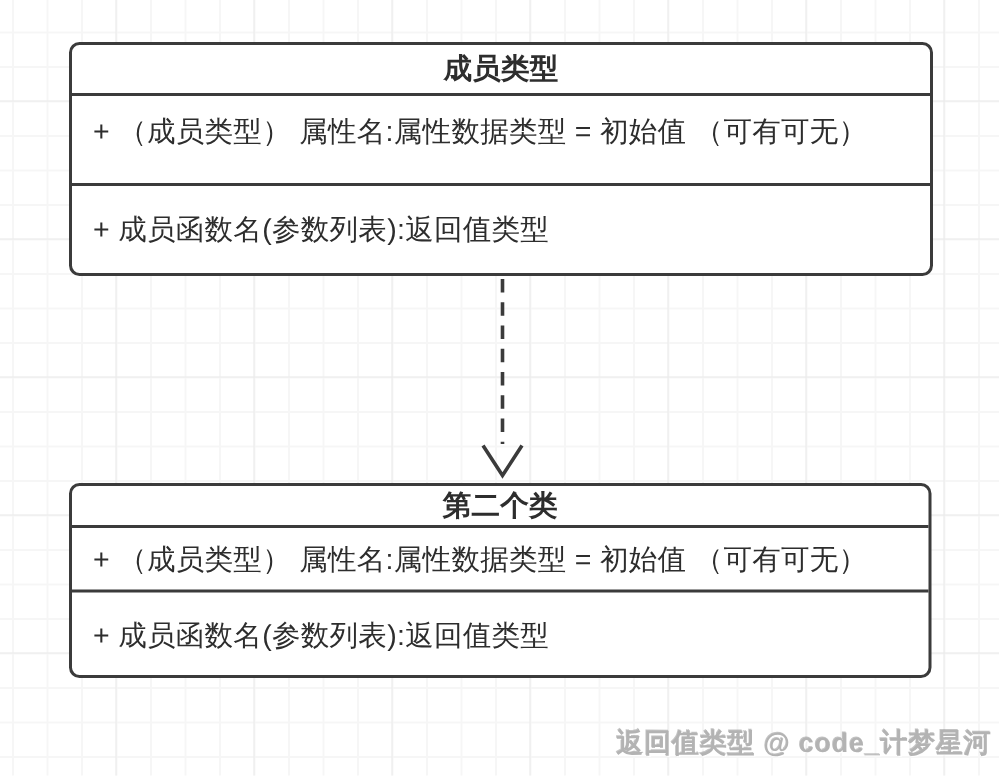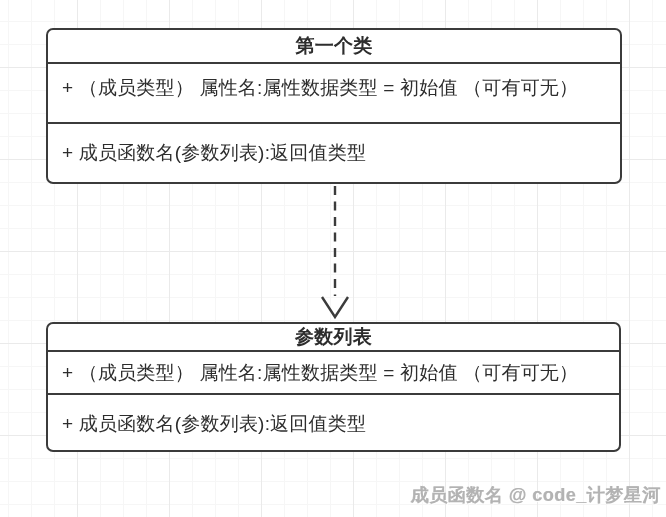--- a/index.html
+++ b/index.html
@@ -71,31 +71,31 @@
     text-shadow: 1px 1px 0 #ffffff, -0.5px -0.5px 0 rgba(125,125,125,0.45);
     white-space: nowrap;
   }
 </style>
 </head>
 <body>
 
 <div class="canvas">
 
   <div class="class-box box-first">
-    <div class="row row-title">第一个类</div>
+    <div class="row row-title">成员类型</div>
     <div class="row row-attr">+ （成员类型） 属性名:属性数据类型 = 初始值 （可有可无）</div>
     <div class="row row-method">+ 成员函数名(参数列表):返回值类型</div>
   </div>
 
   <svg class="connector" viewBox="0 0 30 140" xmlns="http://www.w3.org/2000/svg">
     <line x1="15" y1="2" x2="15" y2="112" stroke="#3b3b3b" stroke-width="2.4" stroke-dasharray="9 6.5"></line>
     <polyline points="2,113 15,133 28,113" fill="none" stroke="#3b3b3b" stroke-width="2.4"></polyline>
   </svg>
 
   <div class="class-box box-second">
-    <div class="row row-title">参数列表</div>
+    <div class="row row-title">第二个类</div>
     <div class="row row-attr">+ （成员类型） 属性名:属性数据类型 = 初始值 （可有可无）</div>
     <div class="row row-method">+ 成员函数名(参数列表):返回值类型</div>
   </div>
 
-  <div class="watermark">成员函数名 @ code_计梦星河</div>
+  <div class="watermark">返回值类型 @ code_计梦星河</div>
 
 </div>
 
 </body></html>

